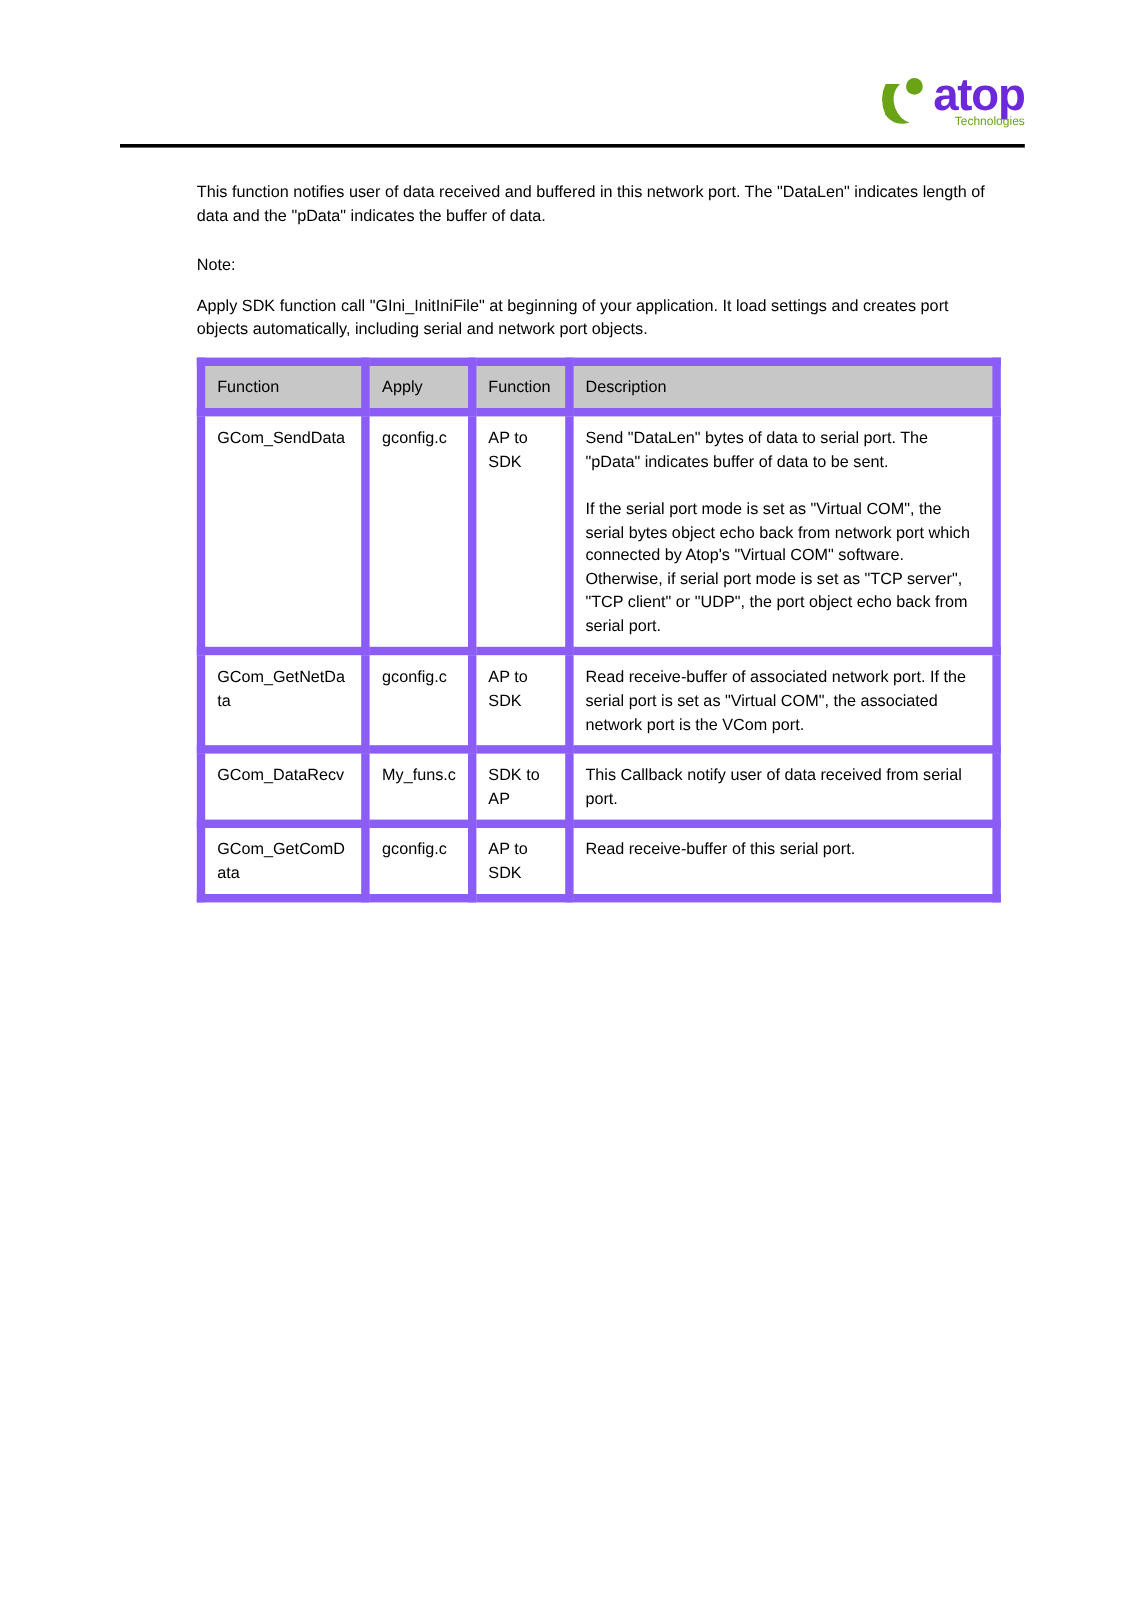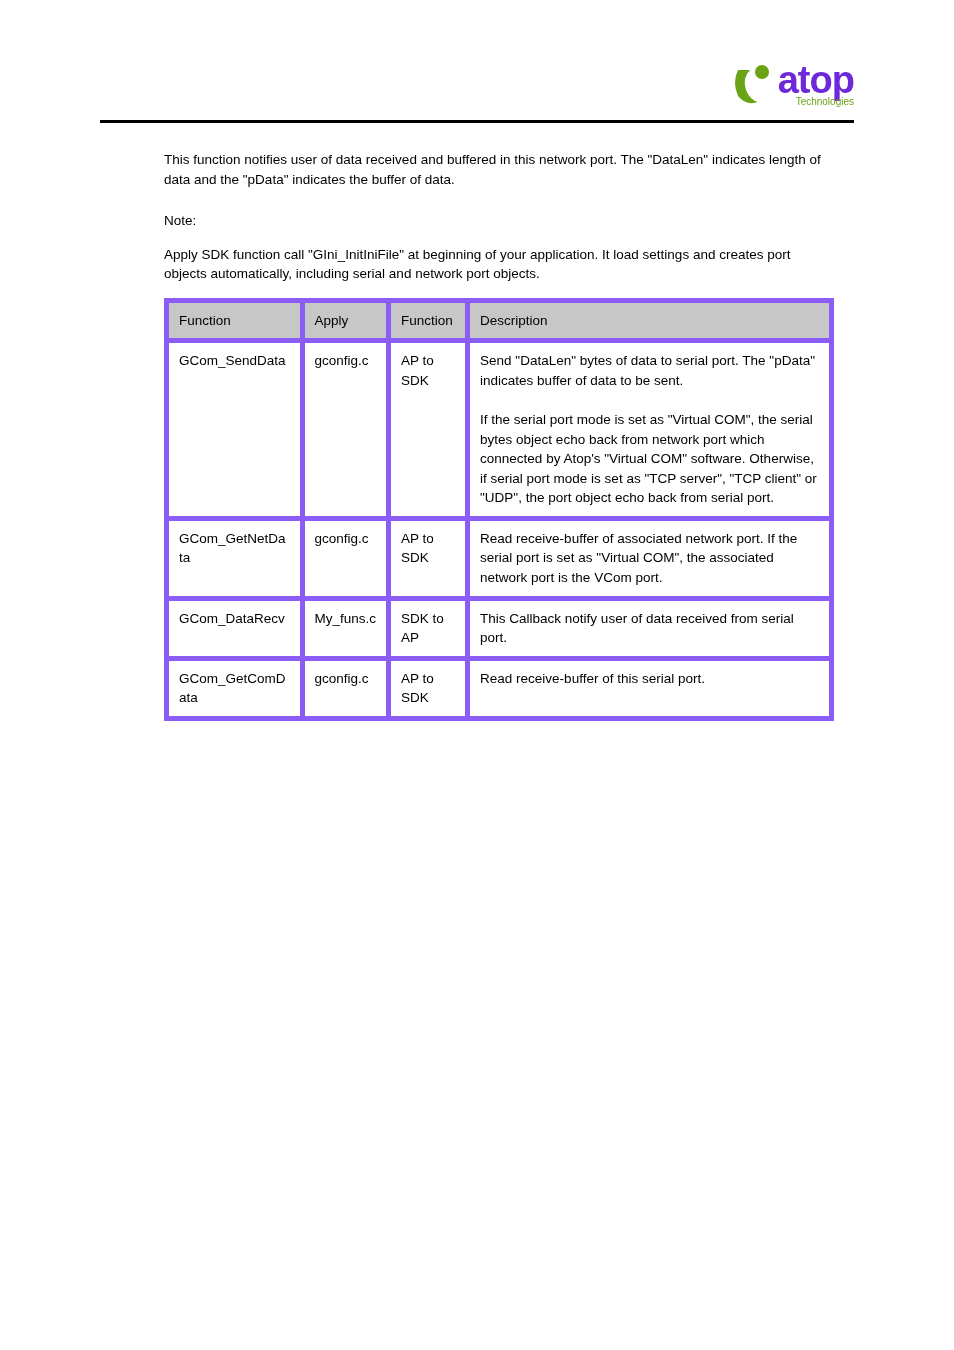--- a/index.html
+++ b/index.html
@@ -9,21 +9,21 @@
   .logo-icon { width: 48px; height: 48px; position: relative; margin-right: 2px; }
   .logo-icon svg { width: 100%; height: 100%; }
   .logo-text { display: flex; flex-direction: column; align-items: flex-start; line-height: 1; }
   .logo-text .brand { font-size: 38px; font-weight: 700; color: #6d28d9; letter-spacing: -1px; }
   .logo-text .sub { font-size: 10px; color: #6aa315; letter-spacing: 0; margin-top: -2px; margin-left: 18px; }
   .hr { position: absolute; top: 120px; left: 100px; right: 100px; height: 3px; background: #000; }
   .content { position: absolute; top: 150px; left: 120px; right: 120px; font-size: 13.5px; line-height: 1.45; padding-left: 44px; }
   .content p { margin-bottom: 14px; }
   .note-title { margin-top: 22px; }
   table { border-collapse: collapse; width: 100%; margin-top: 12px; }
-  th, td { border: 5px solid #8b5cf6; padding: 8px 10px; text-align: left; vertical-align: top; font-size: 13.5px; line-height: 1.45; font-weight: 400; }
+  th, td { border: 7px solid #8b5cf6; padding: 8px 10px; text-align: left; vertical-align: top; font-size: 13.5px; line-height: 1.45; font-weight: 400; }
   thead th { background: #c7c7c7; }
   tr.section td { background: #ededed; font-weight: 400; }
   tr.section td[colspan] {}
 </style>
 </head>
 <body>
 
 <div class="page">
 
   <div class="logo-wrap">

